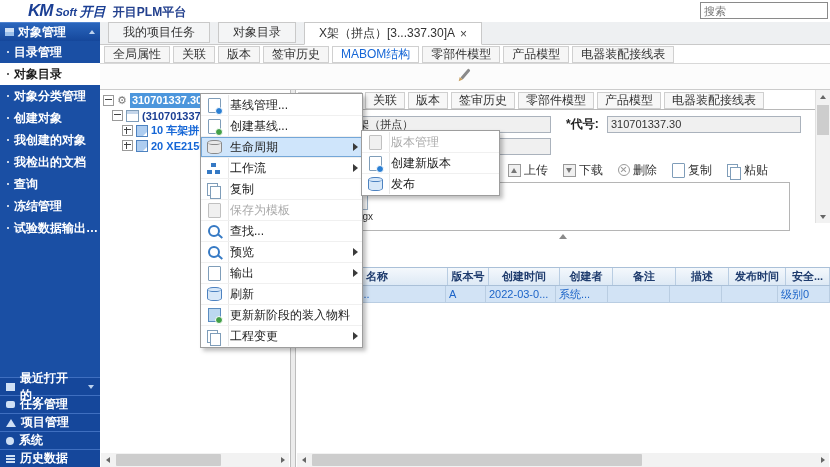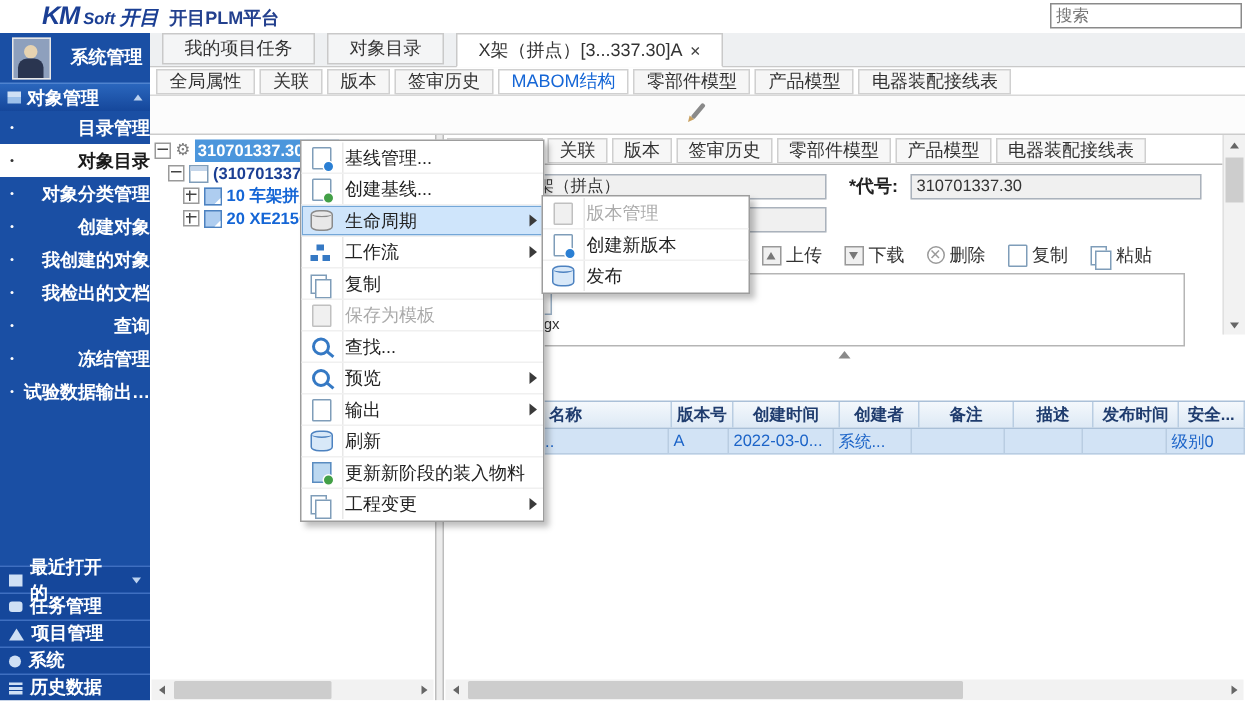--- a/index.html
+++ b/index.html
@@ -19,21 +19,21 @@
   .user-row{height:33px;display:flex;align-items:center;position:relative;}
   .avatar{width:24px;height:26px;margin-left:8px;background:#8ea0bd;border:1px solid #e8e8e8;position:relative;overflow:hidden;flex:none;}
   .avatar::before{content:"";position:absolute;left:7px;top:4px;width:9px;height:9px;border-radius:50%;background:#e7d3b1;}
   .avatar::after{content:"";position:absolute;left:3px;top:13px;width:17px;height:13px;border-radius:6px 6px 0 0;background:#2a3550;}
   .user-label{margin-left:auto;padding-right:5px;font-weight:bold;font-size:12px;}
   .sec-head{height:18px;background:linear-gradient(#2a66bd,#15479b);border-top:1px solid #4f83cf;
             display:flex;align-items:center;gap:4px;padding:0 5px;font-weight:bold;}
   .sec-ico{width:9px;height:8px;background:linear-gradient(#cfe0f5 45%,#9cc0ea 45%);flex:none;}
   .tri-up{width:0;height:0;border-left:3px solid transparent;border-right:3px solid transparent;border-bottom:4px solid #bcd2ef;margin-left:auto;}
   .tri-dn{width:0;height:0;border-left:3px solid transparent;border-right:3px solid transparent;border-top:4px solid #bcd2ef;margin-left:auto;}
-  .side-item{height:22px;line-height:22px;padding-left:14px;font-weight:bold;position:relative;cursor:default;text-align:right;}
+  .side-item{height:22px;line-height:22px;padding-left:14px;font-weight:bold;position:relative;cursor:default;}
   .side-item::before{content:"";position:absolute;left:7px;top:10px;width:2px;height:2px;background:#fff;border-radius:50%;}
   .side-item.sel{background:#fff;color:#1b1b1b;}
   .side-item.sel::before{background:#333;}
   .bottom-group{position:absolute;left:0;right:0;bottom:0;border-radius:11px;}
   .bot-item{height:17px;display:flex;align-items:center;gap:5px;padding:0 6px;border-top:1px solid #3f6fc0;
             background:#15479b;font-weight:bold;}
   .bi{flex:none;}
   .bi.sq{width:9px;height:8px;background:#cfe0f5;}
   .bi.chat{width:9px;height:7px;background:#cfe0f5;border-radius:2px;}
   .bi.tri{width:0;height:0;border-left:5px solid transparent;border-right:5px solid transparent;border-bottom:8px solid #cfe0f5;}
@@ -166,24 +166,20 @@
     <div class="logo">
       <span class="km">KM</span>
         <span class="soft">Soft</span>
         <span class="cn">开目</span>
       <span class="title">开目PLM平台</span>
     </div>
     <input class="search" placeholder="搜索" style="">
   </div>
 
   <div class="sidebar">
-    <div class="user-row">
-      <div class="avatar"></div>
-      <div class="user-label">系统管理</div>
-    </div>
     <div class="sec-head">
       <span class="sec-ico"></span>
       <span>对象管理</span>
       <span class="tri-up"></span>
     </div>
     <div class="side-item">目录管理</div>
     <div class="side-item sel">对象目录</div>
     <div class="side-item">对象分类管理</div>
     <div class="side-item">创建对象</div>
     <div class="side-item">我创建的对象</div>

